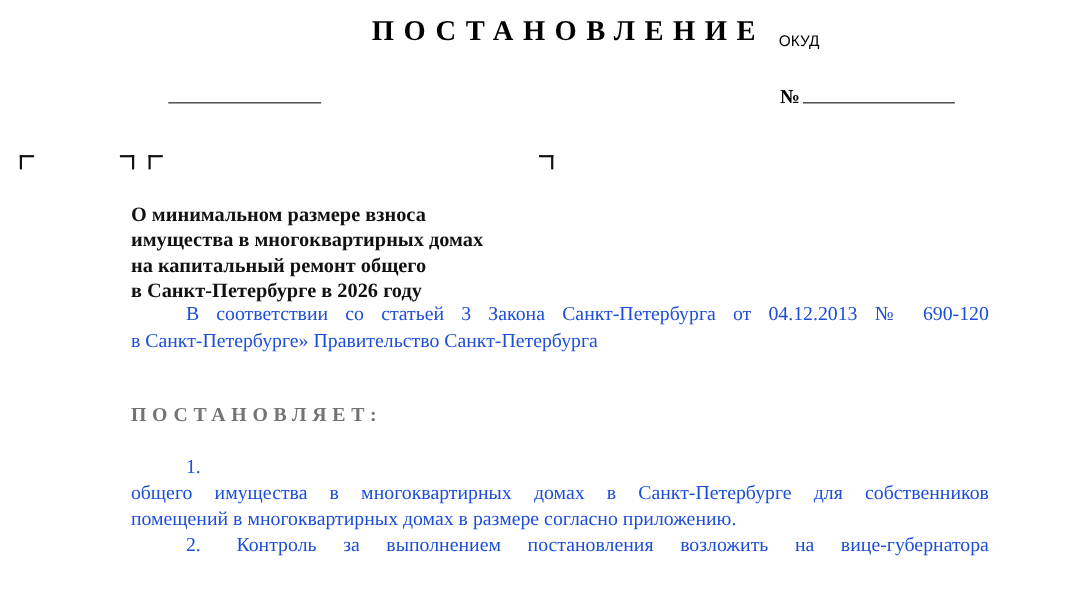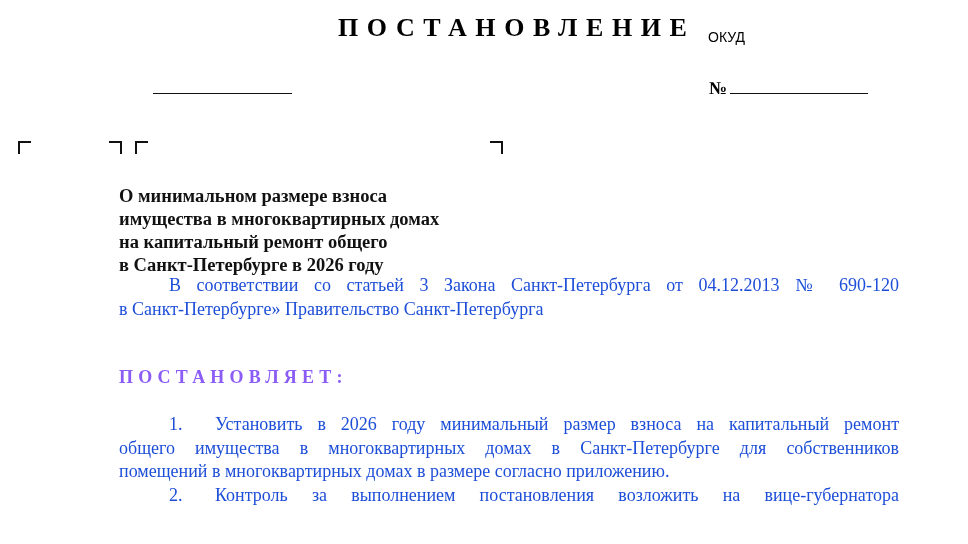--- a/index.html
+++ b/index.html
@@ -108,21 +108,21 @@
     .indent { padding-left: 50px; }
 
     .resolves {
       left: 119px;
       top: 365px;
       font-family: "Liberation Serif", serif;
       font-weight: bold;
       font-size: 18px;
       letter-spacing: 5.2px;
       line-height: 24px;
-      color: #8b5cf6;
+      color: #737373;
       white-space: nowrap;
     }
 
     .item-num {
       display: inline-block;
       width: 46px;
       padding-left: 50px;
       box-sizing: content-box;
     }
     .item-first {
@@ -162,21 +162,20 @@
   <div class="just-line indent">В соответствии со статьей 3 Закона Санкт-Петербурга от 04.12.2013 № 690-120</div>
   <div class="left-line">в Санкт-Петербурге» Правительство Санкт-Петербурга</div>
 </div>
 
 <div class="abs resolves">ПОСТАНОВЛЯЕТ:</div>
 
 <div class="abs para" style="top:413px;">
   <div>
     <div class="item-first">
       <span class="item-num">1.</span>
-      <span class="item-text">Установить в 2026 году минимальный размер взноса на капитальный ремонт</span>
     </div>
     <div class="just-line">общего имущества в многоквартирных домах в Санкт-Петербурге для собственников</div>
     <div class="left-line">помещений в многоквартирных домах в размере согласно приложению.</div>
   </div>
   <div>
     <div class="item-first">
       <span class="item-num">2.</span>
       <span class="item-text">Контроль за выполнением постановления возложить на вице-губернатора</span>
     </div>
   </div>

